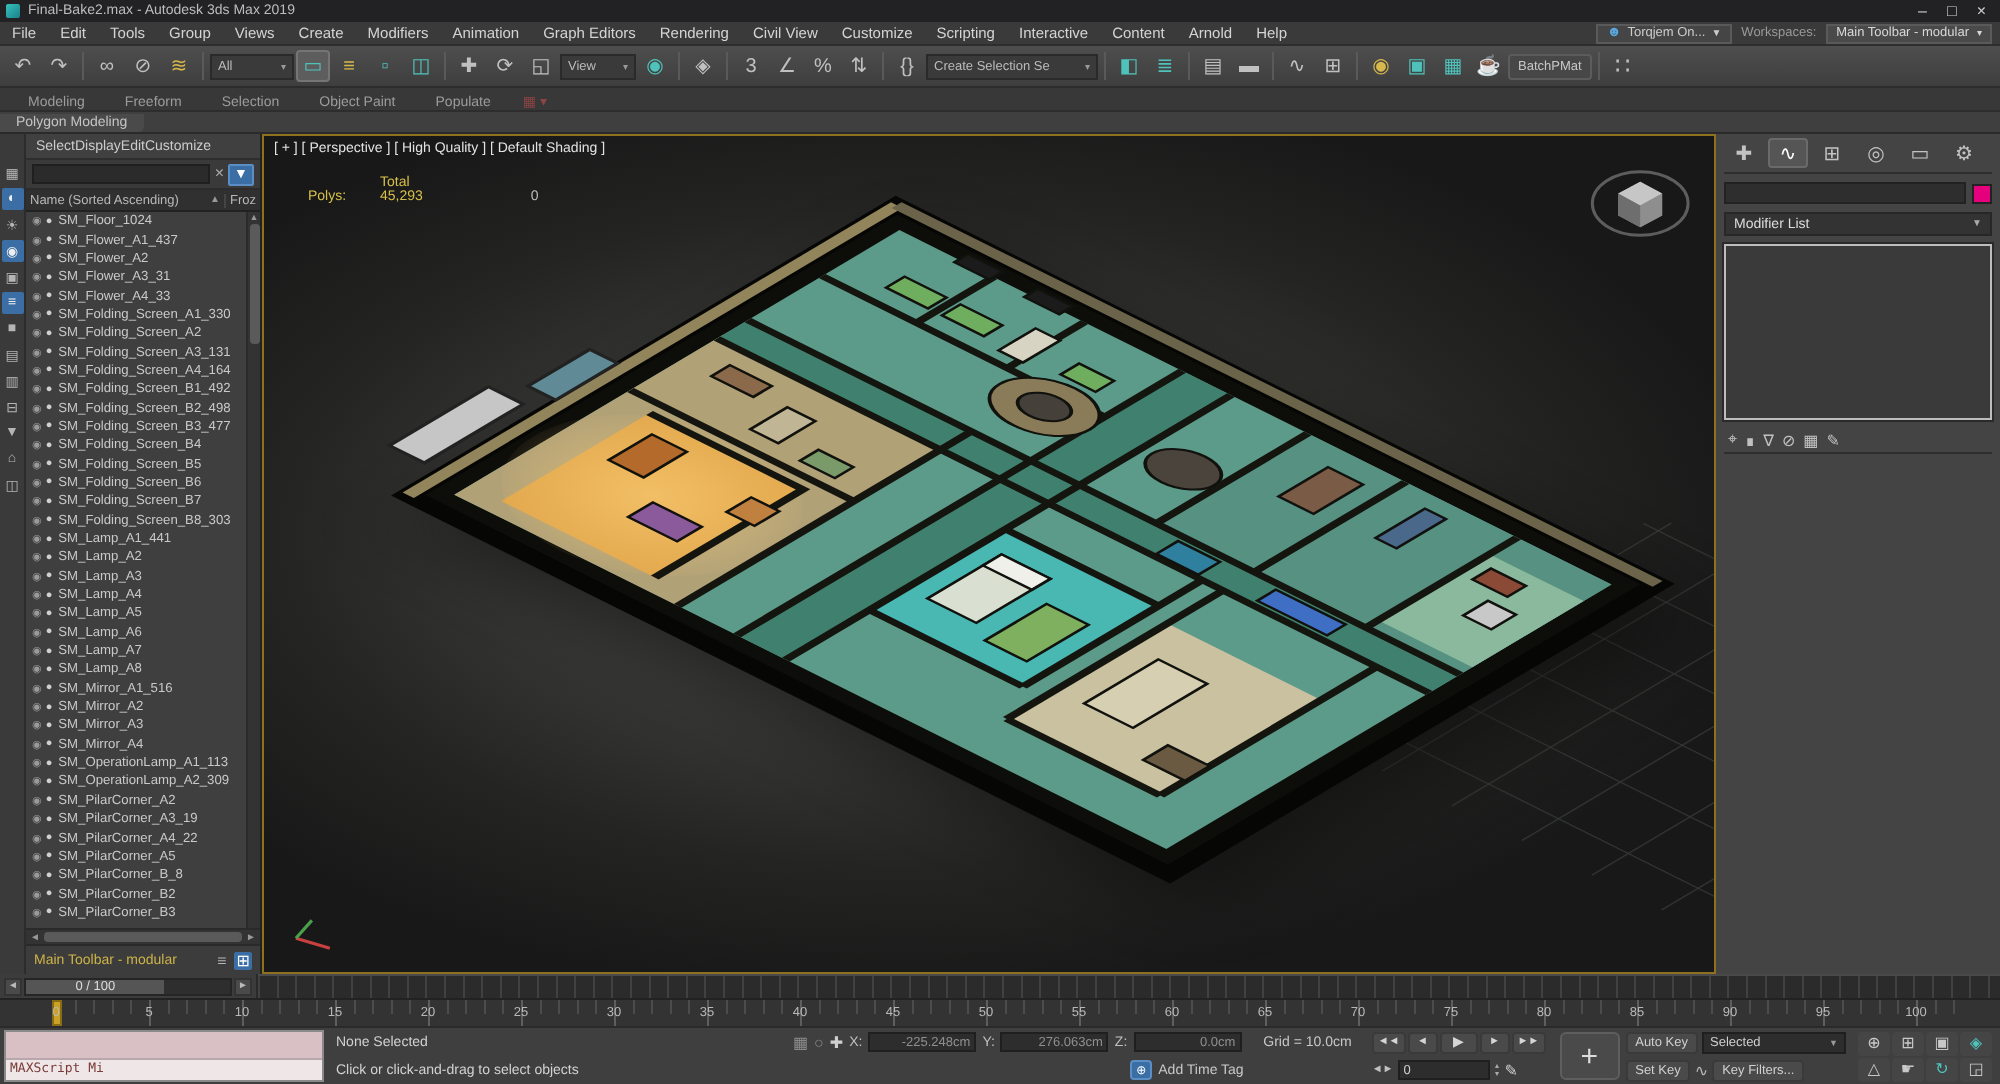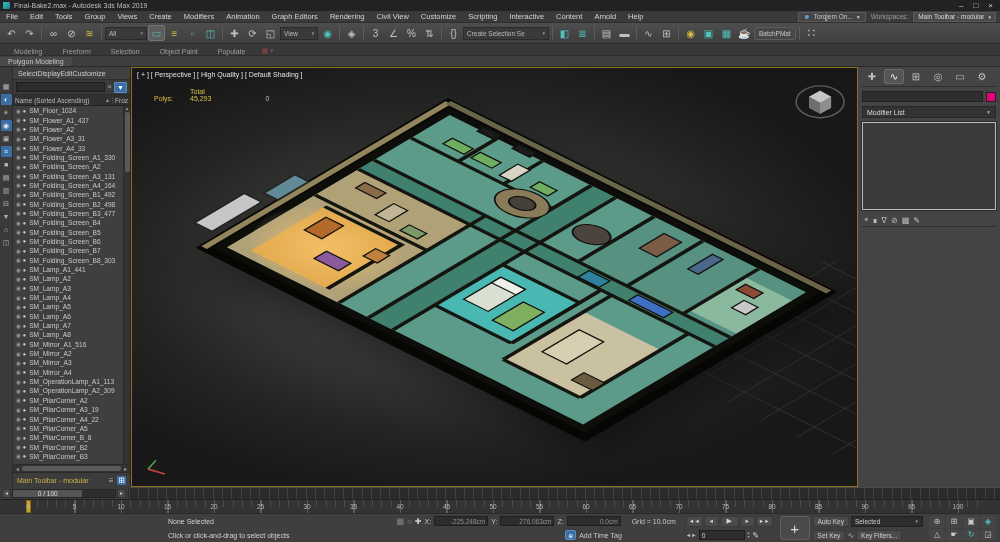--- a/index.html
+++ b/index.html
@@ -691,20 +691,24 @@
       </div>
       <div class="trackbar"></div>
     </div>
     <div class="ruler">
       <span class="playhead"></span>
       <span><span class="ruler-num" style="left: 28px;">0</span><span class="ruler-num" style="left: 74.5px;">5</span><span class="ruler-num" style="left: 121px;">10</span><span class="ruler-num" style="left: 167.5px;">15</span><span class="ruler-num" style="left: 214px;">20</span><span class="ruler-num" style="left: 260.5px;">25</span><span class="ruler-num" style="left: 307px;">30</span><span class="ruler-num" style="left: 353.5px;">35</span><span class="ruler-num" style="left: 400px;">40</span><span class="ruler-num" style="left: 446.5px;">45</span><span class="ruler-num" style="left: 493px;">50</span><span class="ruler-num" style="left: 539.5px;">55</span><span class="ruler-num" style="left: 586px;">60</span><span class="ruler-num" style="left: 632.5px;">65</span><span class="ruler-num" style="left: 679px;">70</span><span class="ruler-num" style="left: 725.5px;">75</span><span class="ruler-num" style="left: 772px;">80</span><span class="ruler-num" style="left: 818.5px;">85</span><span class="ruler-num" style="left: 865px;">90</span><span class="ruler-num" style="left: 911.5px;">95</span><span class="ruler-num" style="left: 958px;">100</span></span>
     </div>
   </div>
 
   <div class="statusbar">
+    <div class="sb-pink">
+      <div class="sb-pink-top"></div>
+      <div class="sb-pink-bot">MAXScript Mi</div>
+    </div>
     <div class="sb-texts">
       <span>None Selected</span>
       <span>Click or click-and-drag to select objects</span>
     </div>
     <div class="sb-mid">
       <div class="sb-mid-r1">
         <span class="sb-ico">▦</span>
         <span class="sb-ico">○</span>
         <span class="sb-ico lit">✚</span>
         <span class="coord-lbl">X:</span>

